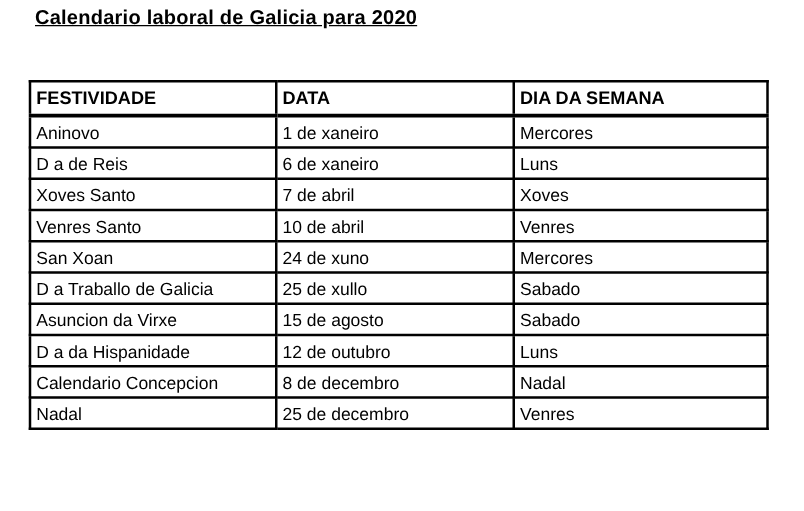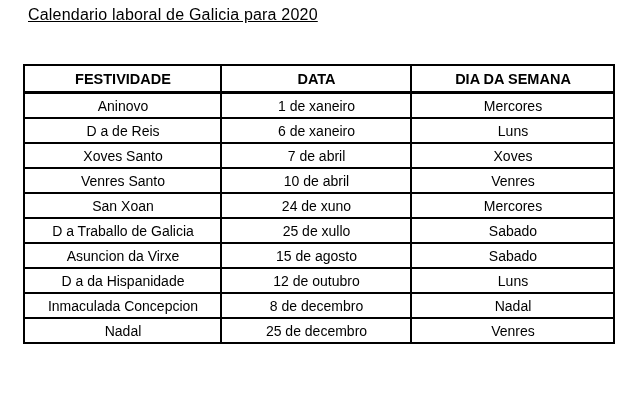--- a/index.html
+++ b/index.html
@@ -13,39 +13,39 @@
     position: relative;
     font-family: "Liberation Sans", sans-serif;
     color: #000000;
     overflow: hidden;
   }
   .doc-title {
     position: absolute;
     left: 28px;
     top: 6px;
     font-size: 16px;
-    font-weight: normal;
+    font-weight: bold;
     text-decoration: underline;
     letter-spacing: 0.2px;
     white-space: nowrap;
   }
   table.holidays {
     position: absolute;
     left: 23px;
     top: 64px;
     width: 590px;
     border-collapse: collapse;
     table-layout: fixed;
     background: #ffffff;
   }
   table.holidays th,
   table.holidays td {
     border: 2px solid #000000;
     font-size: 14px;
-    text-align: center;
+    text-align: left;
     vertical-align: middle;
     padding: 2px 3px 2px 4px;
     height: 19px;
     overflow: hidden;
     white-space: nowrap;
   }
   table.holidays th {
     font-weight: bold;
     border-bottom-width: 3px;
     height: 21px;
@@ -108,21 +108,21 @@
       <td>Asuncion da Virxe</td>
       <td>15 de agosto</td>
       <td>Sabado</td>
     </tr>
     <tr>
       <td>D a da Hispanidade</td>
       <td>12 de outubro</td>
       <td>Luns</td>
     </tr>
     <tr>
-      <td>Inmaculada Concepcion</td>
+      <td>Calendario Concepcion</td>
       <td>8 de decembro</td>
       <td>Nadal</td>
     </tr>
     <tr>
       <td>Nadal</td>
       <td>25 de decembro</td>
       <td>Venres</td>
     </tr>
   </tbody>
 </table>

